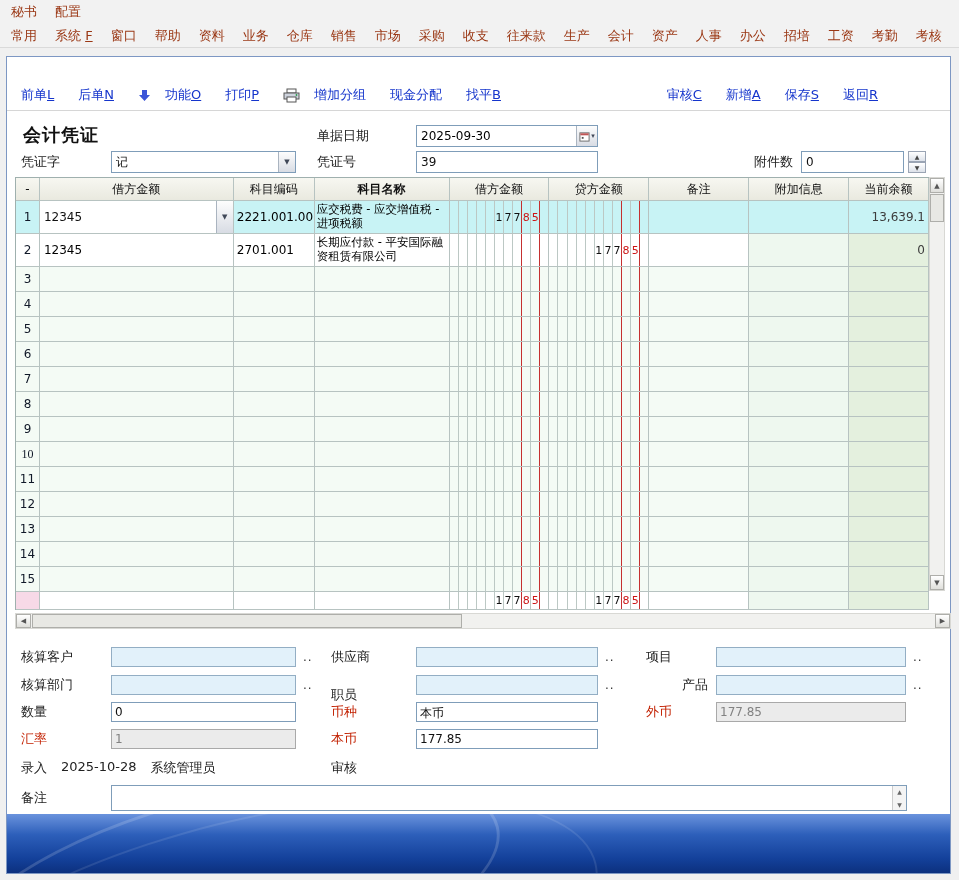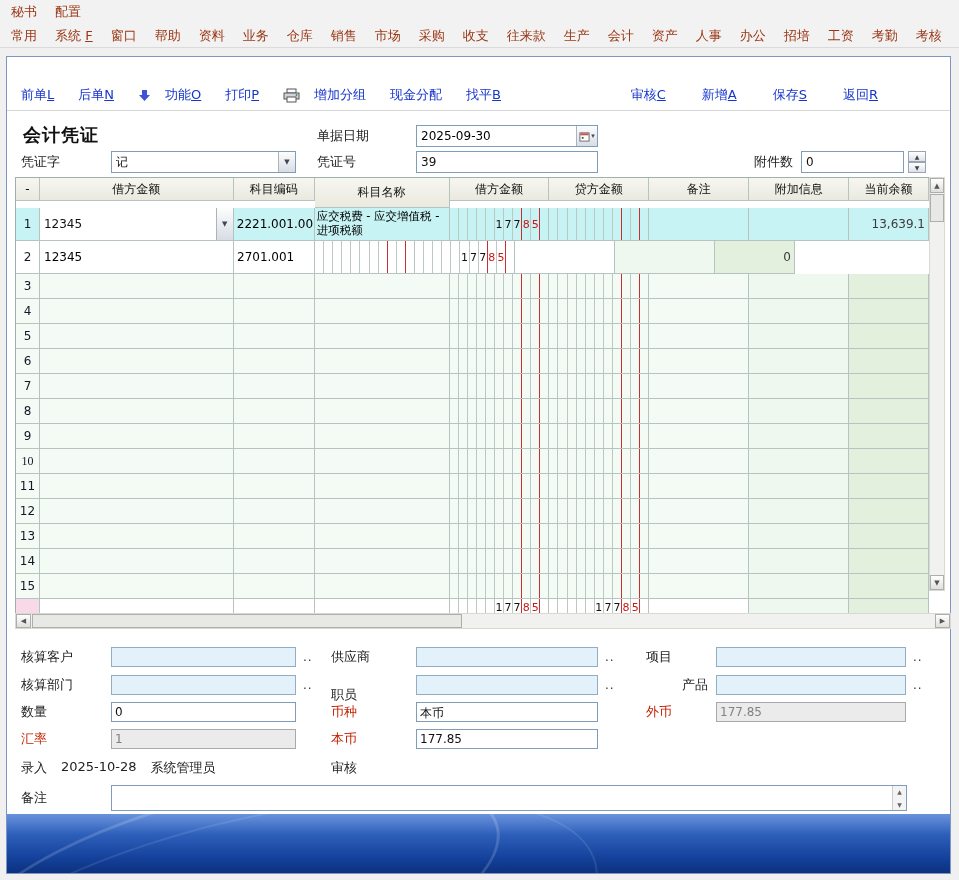--- a/index.html
+++ b/index.html
@@ -19,21 +19,21 @@
   .tb-btns{margin-left:auto;display:flex;gap:2px}
   .tb-btn{width:22px;height:17px;border:1px solid #8e9cb0;border-radius:2px;background:linear-gradient(#ffffff,#dde4ee);display:flex;align-items:center;justify-content:center;font-size:12px;color:#384048;line-height:1;cursor:pointer}
   .glyph-min{display:block;width:8px;height:2px;background:#384048;margin-top:8px}
   .glyph-max{display:block;width:9px;height:8px;border:1px solid #384048;border-top-width:2px}
 
   
   .toolbar{position:absolute;left:0;top:23px;right:0;height:31px;background:#fff;border-bottom:1px solid #d6d6d6;display:flex;align-items:center;padding-left:14px}
   .tool-link{font-size:13px;color:#1535cc;margin-right:24px;white-space:nowrap;cursor:pointer}
   .tool-icon{margin-right:14px;display:flex;align-items:center}
   .toolbar-right{margin-left:auto;margin-right:72px;display:flex}
-  .toolbar-right .tool-link{margin-right:0;margin-left:36px}
+  .toolbar-right .tool-link{margin-right:0;margin-left:24px}
 
   
   .form-title{position:absolute;left:16px;top:66px;font-size:18px;font-weight:bold;color:#111;letter-spacing:1px}
   .flabel{position:absolute;font-size:13px;color:#222;line-height:22px;white-space:nowrap}
   .tinput{position:absolute;height:22px;border:1px solid #7f9db9;background:#fff;font-size:12px;padding:2px 4px;font-family:inherit;color:#111}
   .date-wrap{position:absolute;height:22px}
   .date-wrap input{width:100%;height:100%;border:1px solid #7f9db9;font-size:12px;padding:2px 24px 2px 4px;font-family:inherit}
   .date-btn{position:absolute;right:1px;top:1px;width:21px;height:20px;background:linear-gradient(#fdfdfd,#d8dce4);border-left:1px solid #aab4c0;display:flex;align-items:center;justify-content:center;gap:1px;font-size:7px;color:#404858;cursor:pointer}
   .combo{position:absolute;height:22px;border:1px solid #7f9db9;background:#fff;display:flex;align-items:center}
   .combo .ctext{flex:1;font-size:12px;padding:0 4px;color:#111}
@@ -179,21 +179,21 @@
   <span class="spin" style="left:901px;top:94px">
     <div>▲</div>
     <div>▼</div>
   </span>
 
   <div class="vtable" id="vtable">
       <div class="trow thead">
         <div class="tcell" style="width: 24px; height: 23px;">-</div>
         <div class="tcell" style="width: 194px; height: 23px;">借方金额</div>
         <div class="tcell" style="width: 81px; height: 23px;">科目编码</div>
-        <div class="tcell" style="width: 135px; height: 30px;">科目名称</div>
+        <div class="tcell" style="width: 135px; height: 23px; font-weight: bold;">科目名称</div>
         <div class="tcell" style="width: 100px; height: 23px;">借方金额</div>
         <div class="tcell" style="width: 100px; height: 23px;">贷方金额</div>
         <div class="tcell" style="width: 100px; height: 23px;">备注</div>
         <div class="tcell" style="width: 100px; height: 23px;">附加信息</div>
         <div class="tcell" style="width: 80px; height: 23px;">当前余额</div>
       </div>
       <div class="trow">
         <div class="tcell" style="width: 24px; height: 33px; background: rgb(200, 243, 245); justify-content: center; color: rgb(16, 24, 40);">1</div>
         <div class="tcell" style="width: 194px; height: 33px; background: rgb(255, 255, 255);">
           <div class="cell-combo">
@@ -234,20 +234,21 @@
           </div>
         </div>
         <div class="tcell" style="width: 100px; height: 33px; background: rgb(200, 243, 245);"></div>
         <div class="tcell" style="width: 100px; height: 33px; background: rgb(200, 243, 245);"></div>
         <div class="tcell" style="width: 80px; height: 33px; background: rgb(200, 243, 245); justify-content: flex-end; padding-right: 3px; color: rgb(60, 60, 60);">13,639.1</div>
       </div>
       <div class="trow">
         <div class="tcell" style="width: 24px; height: 33px; background: rgb(255, 255, 255); justify-content: center; color: rgb(16, 24, 40);">2</div>
         <div class="tcell" style="width: 194px; height: 33px; background: rgb(255, 255, 255); padding-left: 4px;">12345</div>
         <div class="tcell" style="width: 81px; height: 33px; background: rgb(255, 255, 255); padding-left: 3px;">2701.001</div>
+        <div class="tcell" style="width: 135px; height: 33px; background: rgb(255, 255, 255); font-size: 11.5px; line-height: 1.2; padding: 1px 2px;">长期应付款 - 平安国际融资租赁有限公司</div>
         <div class="tcell" style="width: 100px; height: 33px; background: rgb(255, 255, 255);">
           <div class="amt-grid">
             <b></b>
             <b></b>
             <b></b>
             <b></b>
             <b></b>
             <b></b>
             <b></b>
             <b></b>

